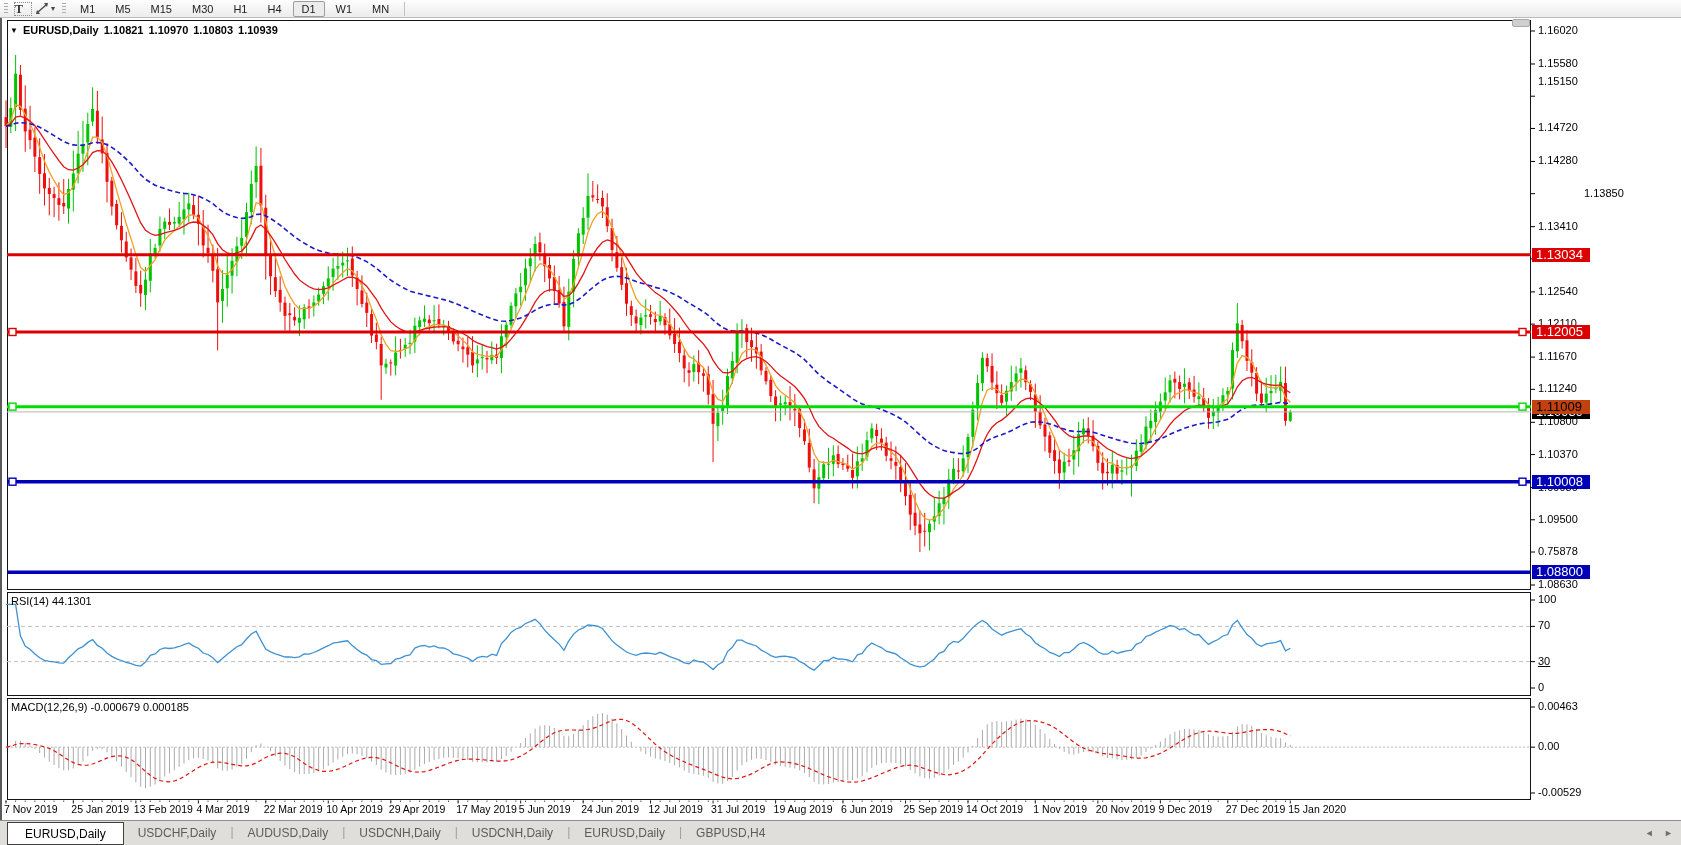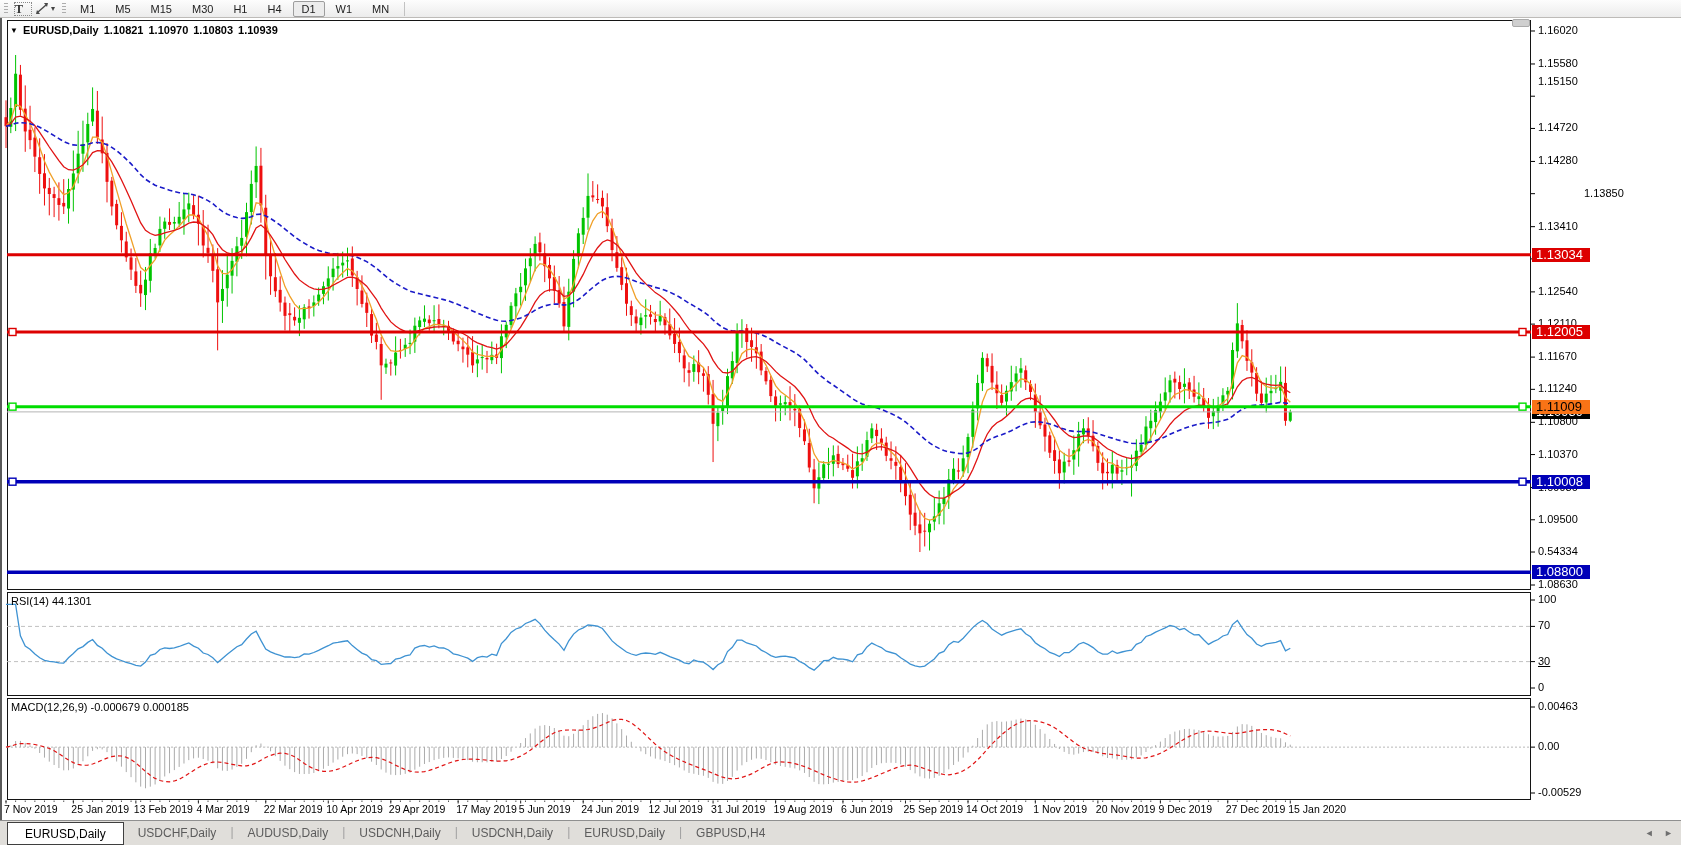--- a/index.html
+++ b/index.html
@@ -1098,39 +1098,39 @@
       <div class="axis-label" style="top: 219.66px;">1.13410</div>
       <div class="axis-label" style="top: 251.895px;">1.12980</div>
       <div class="axis-label" style="top: 284.881px;">1.12540</div>
       <div class="axis-label" style="top: 317.117px;">1.12110</div>
       <div class="axis-label" style="top: 350.102px;">1.11670</div>
       <div class="axis-label" style="top: 382.338px;">1.11240</div>
       <div class="axis-label" style="top: 415.323px;">1.10800</div>
       <div class="axis-label" style="top: 447.559px;">1.10370</div>
       <div class="axis-label" style="top: 480.544px;">1.09930</div>
       <div class="axis-label" style="top: 512.78px;">1.09500</div>
-      <div class="axis-label" style="top: 545.016px;">0.54334</div>
+      <div class="axis-label" style="top: 545.016px;">0.75878</div>
       <div class="axis-label" style="top: 578.001px;">1.08630</div>
     </div>
   <div id="rsi-axis">
       <div class="axis-label" style="top: 593px;">100</div>
       <div class="axis-label" style="top: 619.4px;">70</div>
       <div class="axis-label" style="top: 654.6px; text-decoration: underline;">30</div>
       <div class="axis-label" style="top: 681px;">0</div>
     </div>
   <div id="macd-axis">
       <div class="axis-label" style="top: 700px;">0.00463</div>
       <div class="axis-label" style="top: 740.139px;">0.00</div>
       <div class="axis-label" style="top: 786px;">-0.00529</div>
     </div>
   <div id="badges">
       <div class="badge" style="background: rgb(0, 0, 0); color: rgb(255, 255, 255); top: 404.903px;">1.10939</div>
       <div class="badge" style="background: rgb(221, 0, 0); color: rgb(255, 255, 255); top: 247.847px;">1.13034</div>
       <div class="badge" style="background: rgb(221, 0, 0); color: rgb(255, 255, 255); top: 324.988px;">1.12005</div>
-      <div class="badge" style="background: #f97316; color: rgb(0, 0, 0); top: 399.655px;">1.11009</div>
+      <div class="badge" style="background: #c2410c; color: rgb(0, 0, 0); top: 399.655px;">1.11009</div>
       <div class="badge" style="background: rgb(0, 0, 184); color: rgb(255, 255, 255); top: 474.697px;">1.10008</div>
       <div class="badge" style="background: rgb(0, 0, 184); color: rgb(255, 255, 255); top: 565.257px;">1.08800</div>
     </div>
   <div id="date-axis">
       <div class="dlabel" style="left: 4px;">7 Nov 2019</div>
       <div class="dlabel" style="left: 71.34px;">25 Jan 2019</div>
       <div class="dlabel" style="left: 133.87px;">13 Feb 2019</div>
       <div class="dlabel" style="left: 196.4px;">4 Mar 2019</div>
       <div class="dlabel" style="left: 263.74px;">22 Mar 2019</div>
       <div class="dlabel" style="left: 326.27px;">10 Apr 2019</div>

